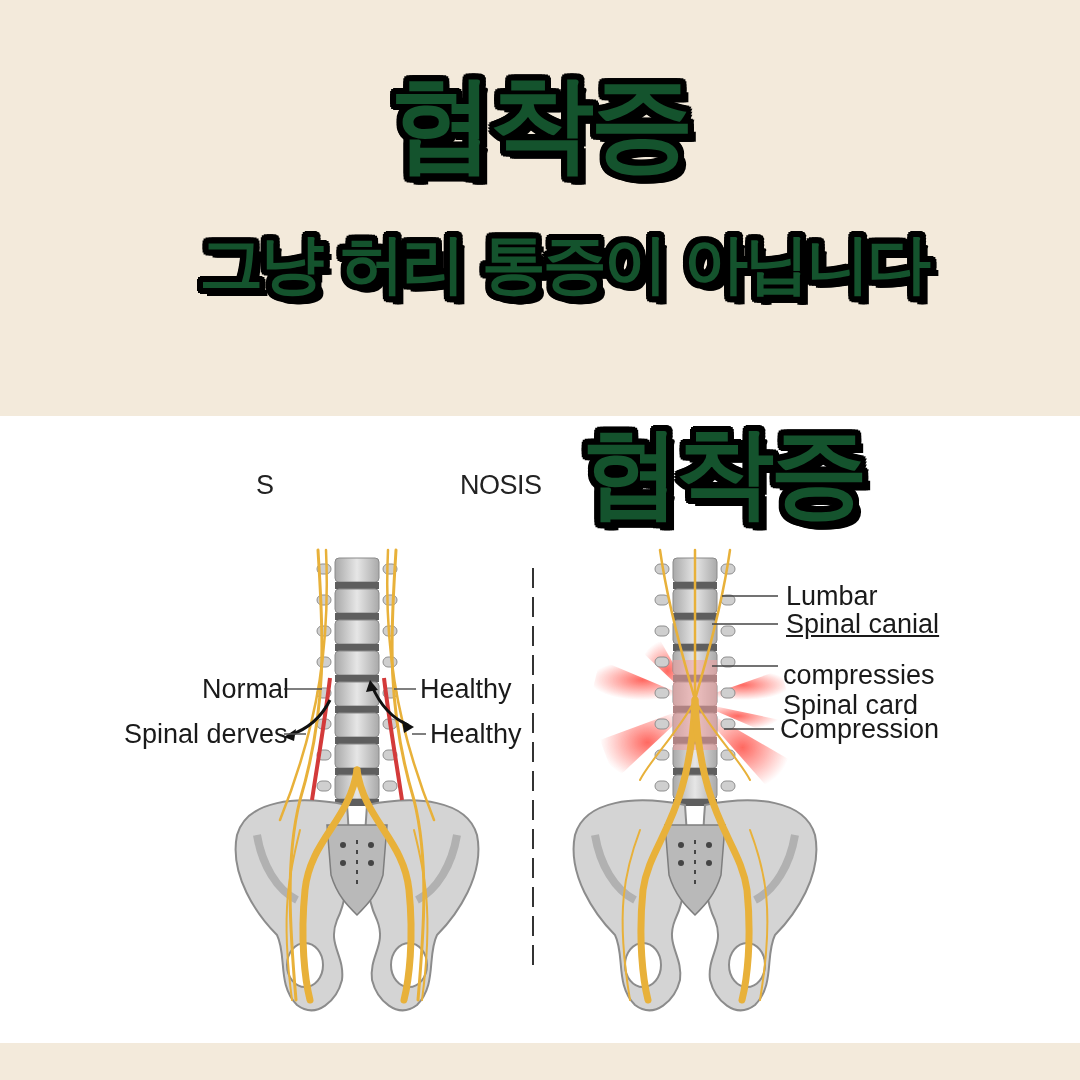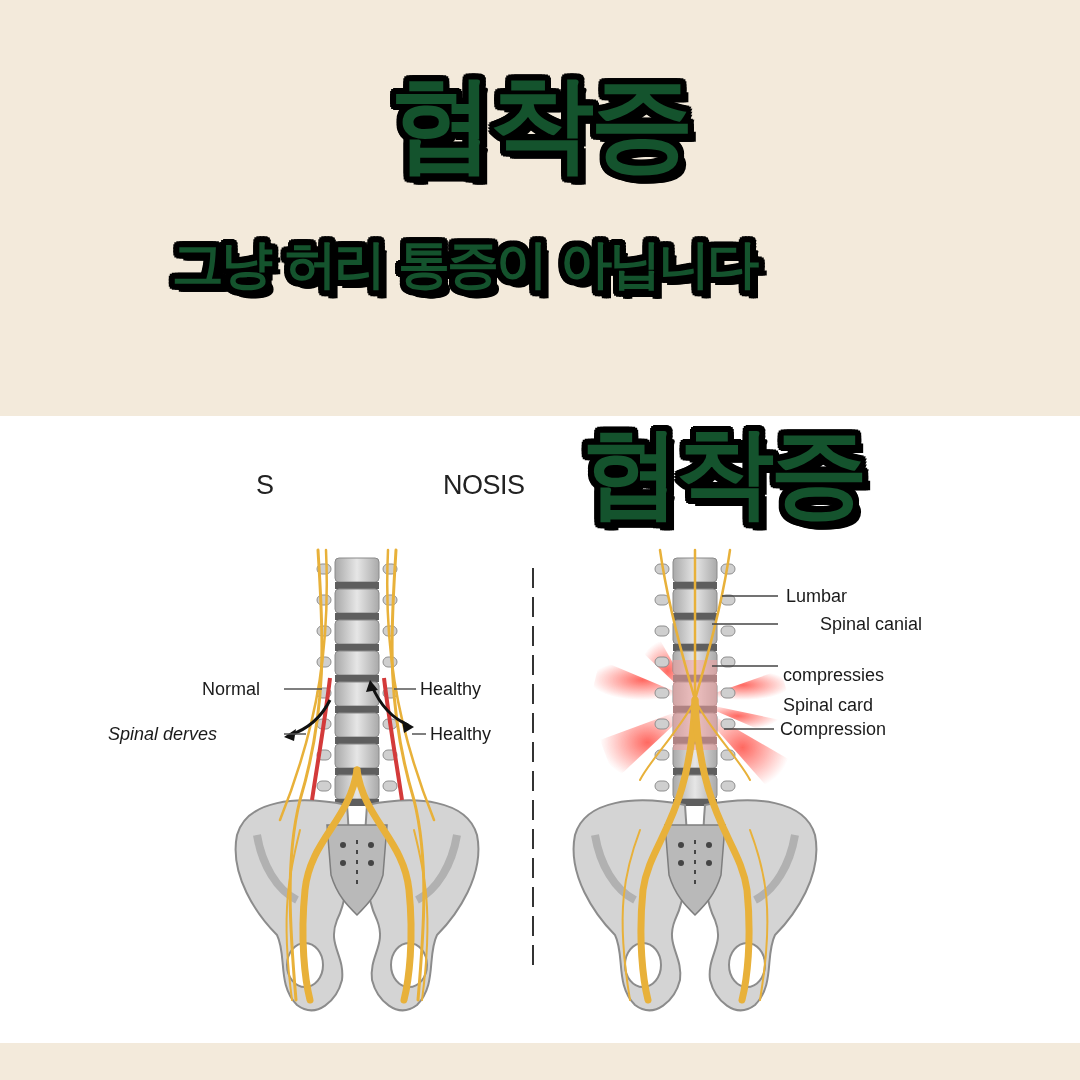--- a/index.html
+++ b/index.html
@@ -14,27 +14,27 @@
     -webkit-text-stroke: 0;
     text-shadow:
       -5px -5px 0 #000, 5px -5px 0 #000, -5px 5px 0 #000, 5px 5px 0 #000,
       0 -6px 0 #000, 0 6px 0 #000, -6px 0 0 #000, 6px 0 0 #000,
       -3px -6px 0 #000, 3px -6px 0 #000, -3px 6px 0 #000, 3px 6px 0 #000,
       -6px -3px 0 #000, 6px -3px 0 #000, -6px 3px 0 #000, 6px 3px 0 #000,
       4px 8px 0 #000, 6px 8px 0 #000, 8px 8px 0 #000;
     letter-spacing: -4px;
   }
   .main-title { left: 0; width: 1080px; text-align: center; top: 58px; font-size: 104px; line-height: 130px; }
-  .subtitle { left: 0; width: 928px; text-align: center; top: 222px; font-size: 52px; line-height: 84px; letter-spacing: -3px; }
+  .subtitle { left: 0; width: 928px; text-align: right; top: 222px; font-size: 64px; line-height: 84px; letter-spacing: -3px; }
   .label-normal { left: 250px; top: 412px; font-size: 98px; line-height: 120px; }
   .label-stenosis { left: 582px; top: 412px; font-size: 98px; line-height: 120px; }
   .bg-caption { position: absolute; top: 470px; font-family: "Liberation Sans", sans-serif; font-size: 27px; color: #222; letter-spacing: -0.5px; }
   .cap-left { left: 256px; }
-  .cap-right { left: 443px; }
-  .ann { position: absolute; font-family: "Liberation Sans", sans-serif; font-size: 18px; color: #1a1a1a; line-height: 24px; white-space: nowrap; }
+  .cap-right { left: 460px; }
+  .ann { position: absolute; font-family: "Liberation Sans", sans-serif; font-size: 27px; color: #1a1a1a; line-height: 24px; white-space: nowrap; }
   svg.art { position: absolute; left: 0; top: 416px; }
 </style>
 </head>
 <body>
 
 <div class="canvas">
   <div class="top-band"></div>
   <div class="illus"></div>
   <div class="bottom-band"></div>
 
@@ -144,26 +144,26 @@
         <path d="M750,830 C765,870 775,910 760,1000" stroke-width="2"></path>
       </g>
       <line x1="722" y1="596" x2="778" y2="596" stroke="#444" stroke-width="1.5"></line>
       <line x1="712" y1="624" x2="778" y2="624" stroke="#444" stroke-width="1.5"></line>
       <line x1="712" y1="666" x2="778" y2="666" stroke="#444" stroke-width="1.5"></line>
       <line x1="724" y1="729" x2="774" y2="729" stroke="#444" stroke-width="1.5"></line>
     </g>
   </svg>
 
   <span class="ann" style="left:202px; top:677px;">Normal</span>
-  <span class="ann" style="left:108px; top:722px;font-style:italic;">Spinal derves</span>
+  <span class="ann" style="left:124px; top:722px;">Spinal derves</span>
   <span class="ann" style="left:420px; top:677px;">Healthy</span>
   <span class="ann" style="left:430px; top:722px;">Healthy</span>
 
   <span class="ann" style="left:786px; top:584px;">Lumbar</span>
-  <span class="ann" style="left:820px; top:612px;">Spinal canial</span>
+  <span class="ann" style="left:786px; top:612px;text-decoration:underline;">Spinal canial</span>
   <span class="ann" style="left:783px; top:655px;margin-top:38px;">Spinal card</span>
   <span class="ann" style="left:783px; top:663px;">compressies</span>
   <span class="ann" style="left:780px; top:717px;">Compression</span>
 
   <div class="outlined main-title">협착증</div>
   <div class="outlined subtitle">그냥 허리 통증이 아닙니다</div>
   <div class="outlined label-stenosis">협착증</div>
 </div>
 
 </body></html>

